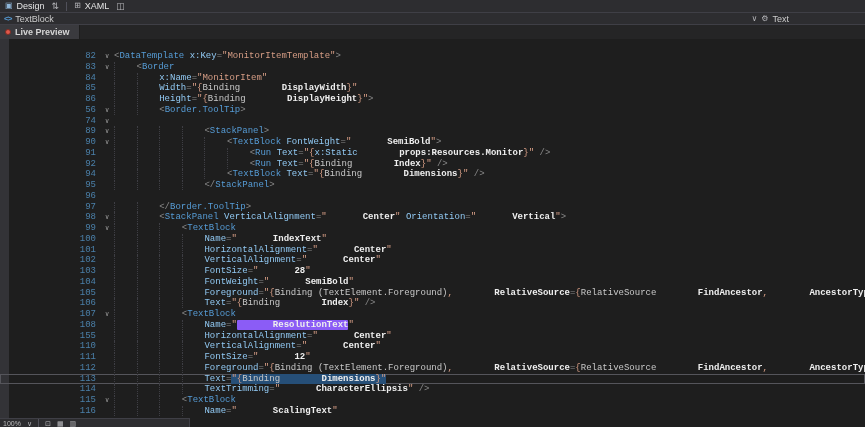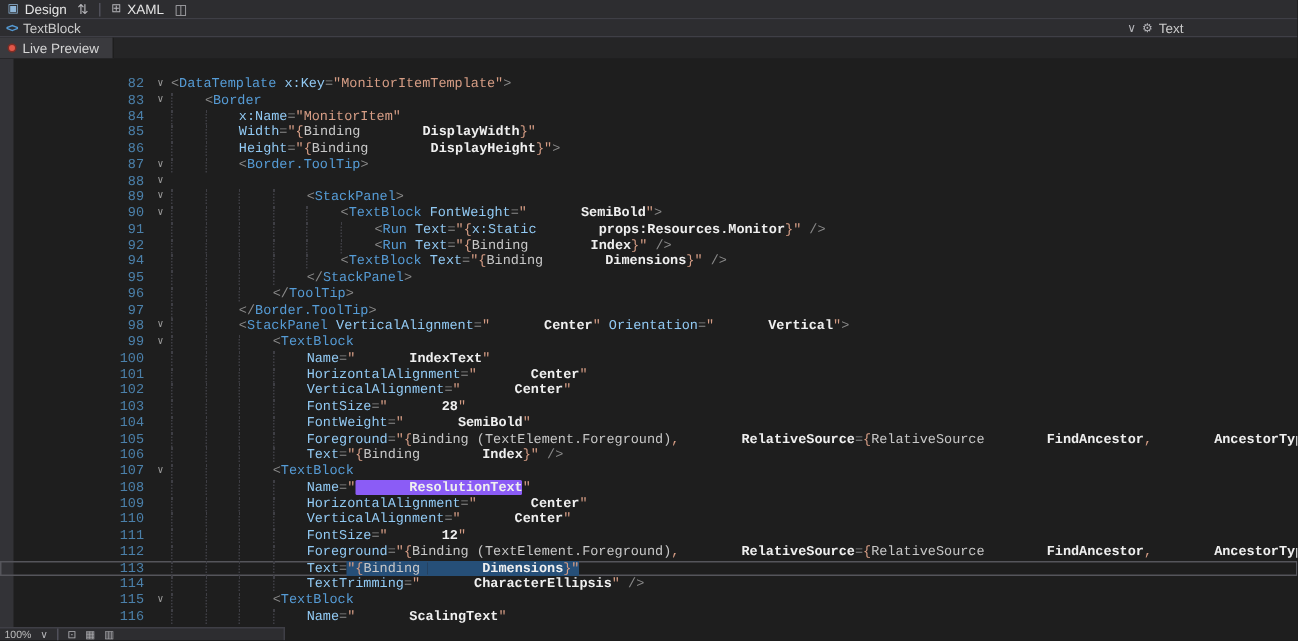--- a/index.html
+++ b/index.html
@@ -31,21 +31,21 @@
   }
   .bar2 .grp { display:flex; align-items:center; gap:4px; }
   .bar2 .grp.right { padding-right:72px; }
   .ic.tagic { color:#569cd6; font-weight:bold; font-size:8px; letter-spacing:-1px; }
   .ic.small { font-size:8px; }
 
   
   .bar3 { height:14px; background:#252526; display:flex; align-items:stretch; }
   .ptab {
     display:flex; align-items:center; gap:4px; padding:0 9px 0 5px;
-    background:#3a3a3e; color:#d6d6d6; font-size:9px; border-right:1px solid #1e1e1e;
+    background:#3a3a3e; color:#d6d6d6; font-size:9px; border-right:1px solid #1e1e1e;font-weight:bold;
   }
   .dot { width:6px; height:6px; border-radius:50%; background:#e0584a; border:1px solid #7e2c24; }
 
   
   .editor {
     position:relative; height:388px; background:#1e1e1e; overflow:hidden;
     font-family:"Liberation Mono","DejaVu Sans Mono",monospace; font-size:9px;
     padding-top:12px;
   }
   .gutterstrip { position:absolute; left:0; top:0; bottom:0; width:9px; background:#333337; z-index:0; }
@@ -120,42 +120,42 @@
 </div>
 
 <div class="editor">
   <div class="gutterstrip"></div>
   <div class="lines">
       <div class="line"><span class="ln">82</span><span class="fold">∨</span><span class="code"><span class="tk-d">&lt;</span><span class="tk-t">DataTemplate</span><span class="tk-s"> </span><span class="tk-a">x:Key</span><span class="tk-d">=</span><span class="tk-q">"</span><span class="tk-n">MonitorItemTemplate</span><span class="tk-q">"</span><span class="tk-d">&gt;</span></span></div>
       <div class="line"><span class="ln">83</span><span class="fold">∨</span><span class="code"><span class="guide">    </span><span class="tk-d">&lt;</span><span class="tk-t">Border</span></span></div>
       <div class="line"><span class="ln">84</span><span class="fold"></span><span class="code"><span class="guide">    </span><span class="guide">    </span><span class="tk-a">x:Name</span><span class="tk-d">=</span><span class="tk-q">"</span><span class="tk-n">MonitorItem</span><span class="tk-q">"</span></span></div>
       <div class="line"><span class="ln">85</span><span class="fold"></span><span class="code"><span class="guide">    </span><span class="guide">    </span><span class="tk-a">Width</span><span class="tk-d">=</span><span class="tk-q">"{</span><span class="tk-k">Binding</span><span class="tk-s"> </span><span class="tk-v">DisplayWidth</span><span class="tk-q">}"</span></span></div>
       <div class="line"><span class="ln">86</span><span class="fold"></span><span class="code"><span class="guide">    </span><span class="guide">    </span><span class="tk-a">Height</span><span class="tk-d">=</span><span class="tk-q">"{</span><span class="tk-k">Binding</span><span class="tk-s"> </span><span class="tk-v">DisplayHeight</span><span class="tk-q">}"</span><span class="tk-d">&gt;</span></span></div>
-      <div class="line"><span class="ln">87</span><span class="fold">∨</span><span class="code"><span class="guide">    </span><span class="guide">    </span><span class="tk-d">&lt;</span><span class="tk-t">Border.ToolTip</span><span class="tk-d">&gt;</span></span></div>
-      <div class="line"><span class="ln">88</span><span class="fold">∨</span></div>
+      <div class="line"><span class="ln">56</span><span class="fold">∨</span><span class="code"><span class="guide">    </span><span class="guide">    </span><span class="tk-d">&lt;</span><span class="tk-t">Border.ToolTip</span><span class="tk-d">&gt;</span></span></div>
+      <div class="line"><span class="ln">74</span><span class="fold">∨</span></div>
       <div class="line"><span class="ln">89</span><span class="fold">∨</span><span class="code"><span class="guide">    </span><span class="guide">    </span><span class="guide">    </span><span class="guide">    </span><span class="tk-d">&lt;</span><span class="tk-t">StackPanel</span><span class="tk-d">&gt;</span></span></div>
       <div class="line"><span class="ln">90</span><span class="fold">∨</span><span class="code"><span class="guide">    </span><span class="guide">    </span><span class="guide">    </span><span class="guide">    </span><span class="guide">    </span><span class="tk-d">&lt;</span><span class="tk-t">TextBlock</span><span class="tk-s"> </span><span class="tk-a">FontWeight</span><span class="tk-d">=</span><span class="tk-q">"</span><span class="tk-v">SemiBold</span><span class="tk-q">"</span><span class="tk-d">&gt;</span></span></div>
       <div class="line"><span class="ln">91</span><span class="fold"></span><span class="code"><span class="guide">    </span><span class="guide">    </span><span class="guide">    </span><span class="guide">    </span><span class="guide">    </span><span class="guide">    </span><span class="tk-d">&lt;</span><span class="tk-t">Run</span><span class="tk-s"> </span><span class="tk-a">Text</span><span class="tk-d">=</span><span class="tk-q">"{</span><span class="tk-x">x:Static</span><span class="tk-s"> </span><span class="tk-v">props:Resources.Monitor</span><span class="tk-q">}"</span><span class="tk-s"> </span><span class="tk-d">/&gt;</span></span></div>
       <div class="line"><span class="ln">92</span><span class="fold"></span><span class="code"><span class="guide">    </span><span class="guide">    </span><span class="guide">    </span><span class="guide">    </span><span class="guide">    </span><span class="guide">    </span><span class="tk-d">&lt;</span><span class="tk-t">Run</span><span class="tk-s"> </span><span class="tk-a">Text</span><span class="tk-d">=</span><span class="tk-q">"{</span><span class="tk-k">Binding</span><span class="tk-s"> </span><span class="tk-v">Index</span><span class="tk-q">}"</span><span class="tk-s"> </span><span class="tk-d">/&gt;</span></span></div>
       <div class="line"><span class="ln">94</span><span class="fold"></span><span class="code"><span class="guide">    </span><span class="guide">    </span><span class="guide">    </span><span class="guide">    </span><span class="guide">    </span><span class="tk-d">&lt;</span><span class="tk-t">TextBlock</span><span class="tk-s"> </span><span class="tk-a">Text</span><span class="tk-d">=</span><span class="tk-q">"{</span><span class="tk-k">Binding</span><span class="tk-s"> </span><span class="tk-v">Dimensions</span><span class="tk-q">}"</span><span class="tk-s"> </span><span class="tk-d">/&gt;</span></span></div>
       <div class="line"><span class="ln">95</span><span class="fold"></span><span class="code"><span class="guide">    </span><span class="guide">    </span><span class="guide">    </span><span class="guide">    </span><span class="tk-d">&lt;/</span><span class="tk-t">StackPanel</span><span class="tk-d">&gt;</span></span></div>
-      <div class="line"><span class="ln">96</span><span class="fold"></span><span class="code"><span class="guide">    </span><span class="guide">    </span><span class="guide">    </span><span class="tk-d">&lt;/</span><span class="tk-t">ToolTip</span><span class="tk-d">&gt;</span></span></div>
+      <div class="line"><span class="ln">96</span><span class="fold"></span></div>
       <div class="line"><span class="ln">97</span><span class="fold"></span><span class="code"><span class="guide">    </span><span class="guide">    </span><span class="tk-d">&lt;/</span><span class="tk-t">Border.ToolTip</span><span class="tk-d">&gt;</span></span></div>
       <div class="line"><span class="ln">98</span><span class="fold">∨</span><span class="code"><span class="guide">    </span><span class="guide">    </span><span class="tk-d">&lt;</span><span class="tk-t">StackPanel</span><span class="tk-s"> </span><span class="tk-a">VerticalAlignment</span><span class="tk-d">=</span><span class="tk-q">"</span><span class="tk-v">Center</span><span class="tk-q">"</span><span class="tk-s"> </span><span class="tk-a">Orientation</span><span class="tk-d">=</span><span class="tk-q">"</span><span class="tk-v">Vertical</span><span class="tk-q">"</span><span class="tk-d">&gt;</span></span></div>
       <div class="line"><span class="ln">99</span><span class="fold">∨</span><span class="code"><span class="guide">    </span><span class="guide">    </span><span class="guide">    </span><span class="tk-d">&lt;</span><span class="tk-t">TextBlock</span></span></div>
       <div class="line"><span class="ln">100</span><span class="fold"></span><span class="code"><span class="guide">    </span><span class="guide">    </span><span class="guide">    </span><span class="guide">    </span><span class="tk-a">Name</span><span class="tk-d">=</span><span class="tk-q">"</span><span class="tk-v">IndexText</span><span class="tk-q">"</span></span></div>
       <div class="line"><span class="ln">101</span><span class="fold"></span><span class="code"><span class="guide">    </span><span class="guide">    </span><span class="guide">    </span><span class="guide">    </span><span class="tk-a">HorizontalAlignment</span><span class="tk-d">=</span><span class="tk-q">"</span><span class="tk-v">Center</span><span class="tk-q">"</span></span></div>
       <div class="line"><span class="ln">102</span><span class="fold"></span><span class="code"><span class="guide">    </span><span class="guide">    </span><span class="guide">    </span><span class="guide">    </span><span class="tk-a">VerticalAlignment</span><span class="tk-d">=</span><span class="tk-q">"</span><span class="tk-v">Center</span><span class="tk-q">"</span></span></div>
       <div class="line"><span class="ln">103</span><span class="fold"></span><span class="code"><span class="guide">    </span><span class="guide">    </span><span class="guide">    </span><span class="guide">    </span><span class="tk-a">FontSize</span><span class="tk-d">=</span><span class="tk-q">"</span><span class="tk-v">28</span><span class="tk-q">"</span></span></div>
       <div class="line"><span class="ln">104</span><span class="fold"></span><span class="code"><span class="guide">    </span><span class="guide">    </span><span class="guide">    </span><span class="guide">    </span><span class="tk-a">FontWeight</span><span class="tk-d">=</span><span class="tk-q">"</span><span class="tk-v">SemiBold</span><span class="tk-q">"</span></span></div>
       <div class="line"><span class="ln">105</span><span class="fold"></span><span class="code"><span class="guide">    </span><span class="guide">    </span><span class="guide">    </span><span class="guide">    </span><span class="tk-a">Foreground</span><span class="tk-d">=</span><span class="tk-q">"{</span><span class="tk-k">Binding</span><span class="tk-s"> </span><span class="tk-p">(TextElement.Foreground)</span><span class="tk-q">,</span><span class="tk-s"> </span><span class="tk-v">RelativeSource</span><span class="tk-d">=</span><span class="tk-q">{</span><span class="tk-k">RelativeSource</span><span class="tk-s"> </span><span class="tk-v">FindAncestor</span><span class="tk-q">,</span><span class="tk-s"> </span><span class="tk-v">AncestorType</span><span class="tk-d">=</span><span class="tk-q">{</span><span class="tk-x">x:Type</span><span class="tk-s"> </span><span class="tk-v">ContentPresenter</span></span></div>
       <div class="line"><span class="ln">106</span><span class="fold"></span><span class="code"><span class="guide">    </span><span class="guide">    </span><span class="guide">    </span><span class="guide">    </span><span class="tk-a">Text</span><span class="tk-d">=</span><span class="tk-q">"{</span><span class="tk-k">Binding</span><span class="tk-s"> </span><span class="tk-v">Index</span><span class="tk-q">}"</span><span class="tk-s"> </span><span class="tk-d">/&gt;</span></span></div>
       <div class="line"><span class="ln">107</span><span class="fold">∨</span><span class="code"><span class="guide">    </span><span class="guide">    </span><span class="guide">    </span><span class="tk-d">&lt;</span><span class="tk-t">TextBlock</span></span></div>
       <div class="line"><span class="ln">108</span><span class="fold"></span><span class="code"><span class="guide">    </span><span class="guide">    </span><span class="guide">    </span><span class="guide">    </span><span class="tk-a">Name</span><span class="tk-d">=</span><span class="tk-q">"</span><span class="tk-v hl">ResolutionText</span><span class="tk-q">"</span></span></div>
-      <div class="line"><span class="ln">109</span><span class="fold"></span><span class="code"><span class="guide">    </span><span class="guide">    </span><span class="guide">    </span><span class="guide">    </span><span class="tk-a">HorizontalAlignment</span><span class="tk-d">=</span><span class="tk-q">"</span><span class="tk-v">Center</span><span class="tk-q">"</span></span></div>
+      <div class="line"><span class="ln">155</span><span class="fold"></span><span class="code"><span class="guide">    </span><span class="guide">    </span><span class="guide">    </span><span class="guide">    </span><span class="tk-a">HorizontalAlignment</span><span class="tk-d">=</span><span class="tk-q">"</span><span class="tk-v">Center</span><span class="tk-q">"</span></span></div>
       <div class="line"><span class="ln">110</span><span class="fold"></span><span class="code"><span class="guide">    </span><span class="guide">    </span><span class="guide">    </span><span class="guide">    </span><span class="tk-a">VerticalAlignment</span><span class="tk-d">=</span><span class="tk-q">"</span><span class="tk-v">Center</span><span class="tk-q">"</span></span></div>
       <div class="line"><span class="ln">111</span><span class="fold"></span><span class="code"><span class="guide">    </span><span class="guide">    </span><span class="guide">    </span><span class="guide">    </span><span class="tk-a">FontSize</span><span class="tk-d">=</span><span class="tk-q">"</span><span class="tk-v">12</span><span class="tk-q">"</span></span></div>
       <div class="line"><span class="ln">112</span><span class="fold"></span><span class="code"><span class="guide">    </span><span class="guide">    </span><span class="guide">    </span><span class="guide">    </span><span class="tk-a">Foreground</span><span class="tk-d">=</span><span class="tk-q">"{</span><span class="tk-k">Binding</span><span class="tk-s"> </span><span class="tk-p">(TextElement.Foreground)</span><span class="tk-q">,</span><span class="tk-s"> </span><span class="tk-v">RelativeSource</span><span class="tk-d">=</span><span class="tk-q">{</span><span class="tk-k">RelativeSource</span><span class="tk-s"> </span><span class="tk-v">FindAncestor</span><span class="tk-q">,</span><span class="tk-s"> </span><span class="tk-v">AncestorType</span><span class="tk-d">=</span><span class="tk-q">{</span><span class="tk-x">x:Type</span><span class="tk-s"> </span><span class="tk-v">ContentPresenter</span></span></div>
       <div class="line cur"><span class="ln">113</span><span class="fold"></span><span class="code"><span class="guide">    </span><span class="guide">    </span><span class="guide">    </span><span class="guide">    </span><span class="tk-a">Text</span><span class="tk-d">=</span><span class="tk-q sel">"{</span><span class="tk-k sel">Binding</span><span class="tk-s sel"> </span><span class="tk-v sel">Dimensions</span><span class="tk-q sel">}"</span></span></div>
       <div class="line"><span class="ln">114</span><span class="fold"></span><span class="code"><span class="guide">    </span><span class="guide">    </span><span class="guide">    </span><span class="guide">    </span><span class="tk-a">TextTrimming</span><span class="tk-d">=</span><span class="tk-q">"</span><span class="tk-v">CharacterEllipsis</span><span class="tk-q">"</span><span class="tk-s"> </span><span class="tk-d">/&gt;</span></span></div>
       <div class="line"><span class="ln">115</span><span class="fold">∨</span><span class="code"><span class="guide">    </span><span class="guide">    </span><span class="guide">    </span><span class="tk-d">&lt;</span><span class="tk-t">TextBlock</span></span></div>
       <div class="line"><span class="ln">116</span><span class="fold"></span><span class="code"><span class="guide">    </span><span class="guide">    </span><span class="guide">    </span><span class="guide">    </span><span class="tk-a">Name</span><span class="tk-d">=</span><span class="tk-q">"</span><span class="tk-v">ScalingText</span><span class="tk-q">"</span></span></div>
     </div>
   <div class="status">
     <span>100%</span>

